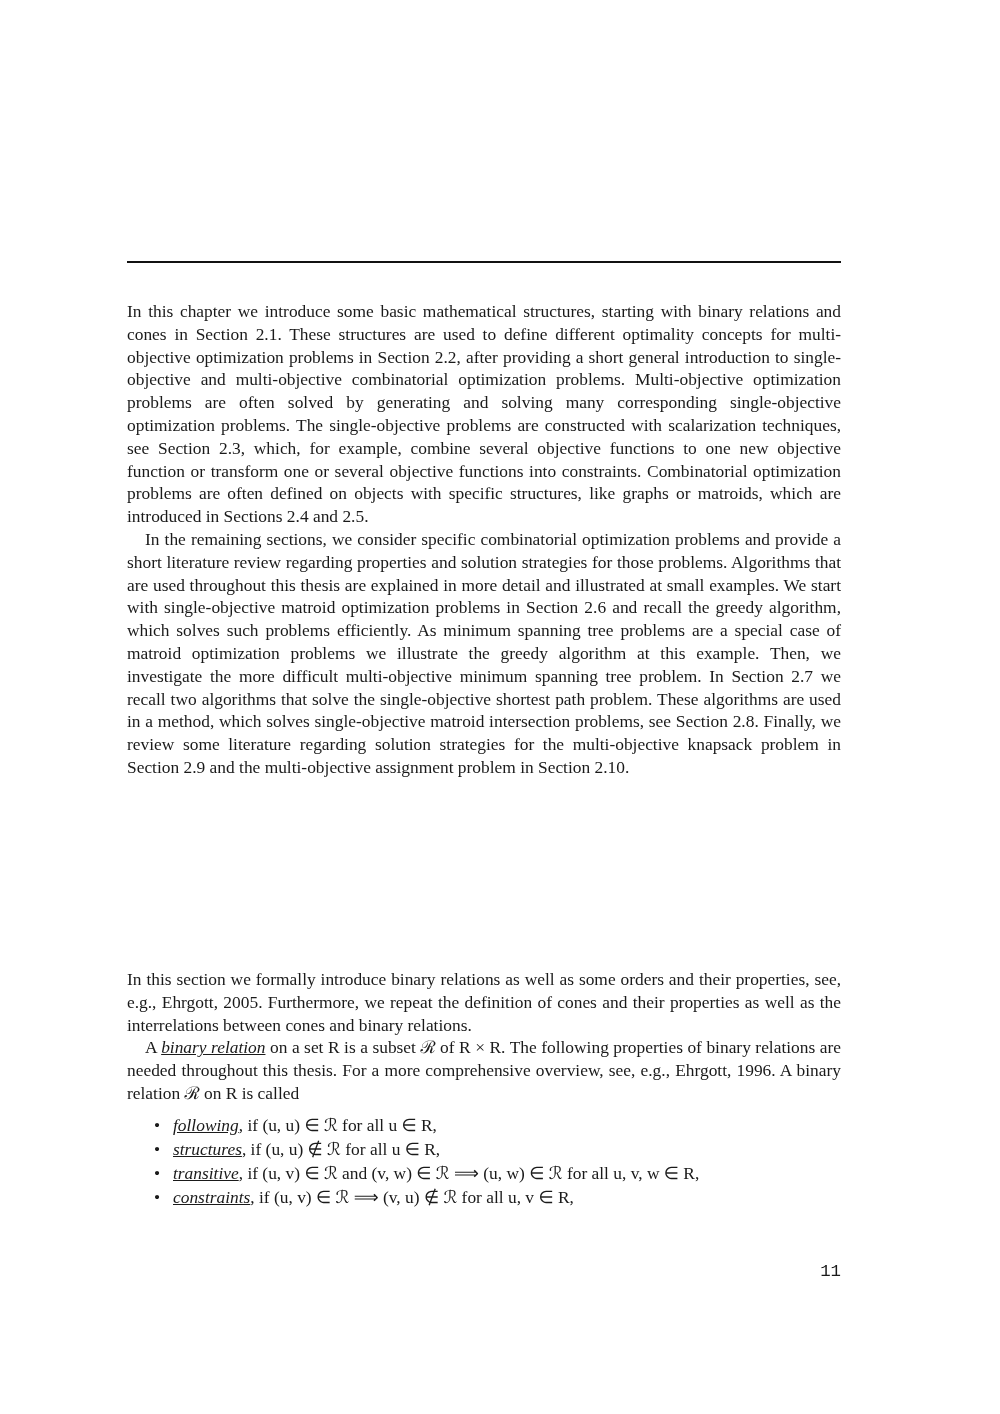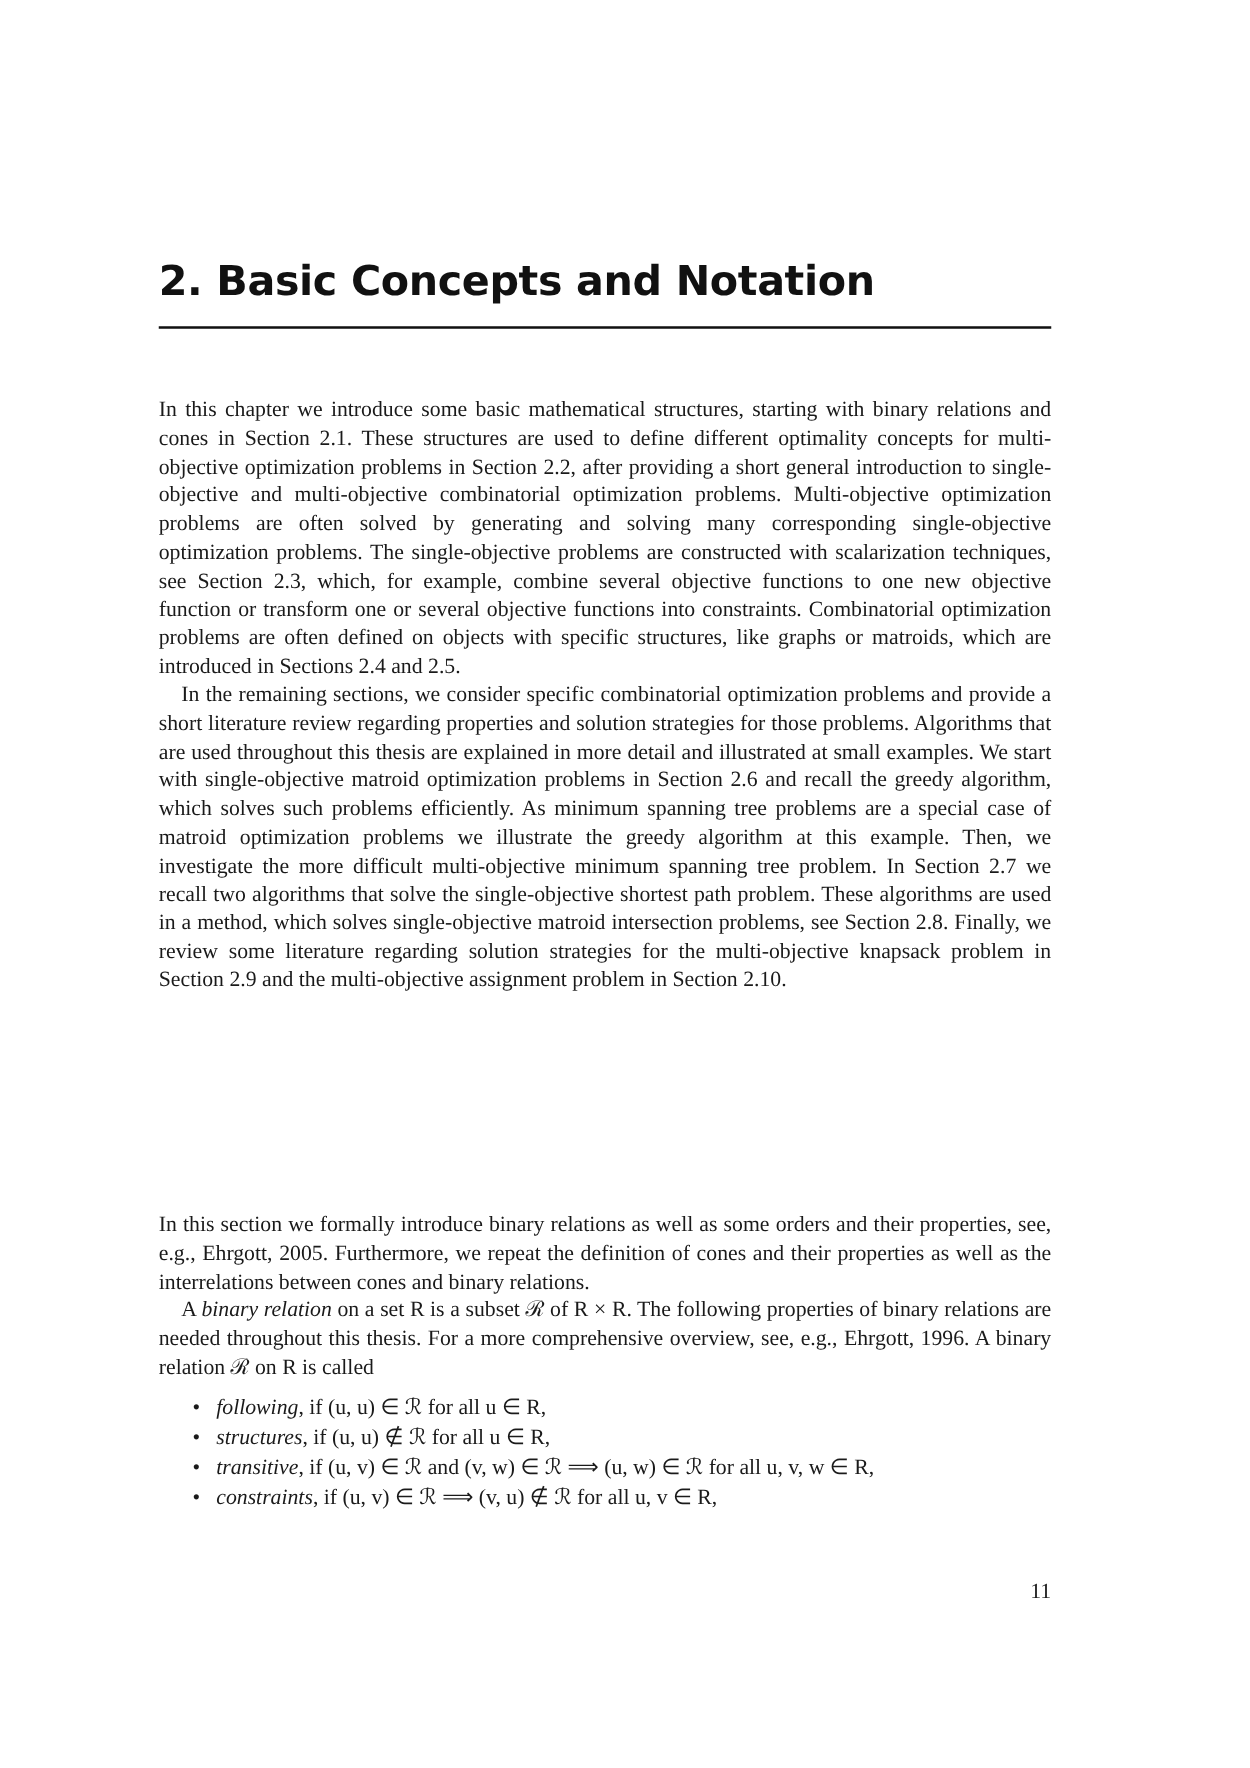--- a/index.html
+++ b/index.html
@@ -8,45 +8,44 @@
   .chapter-title {
     position: absolute; top: 205px; left: 0;
     font-family: "DejaVu Sans", sans-serif; font-weight: bold;
     font-size: 33px; letter-spacing: -0.3px; margin: 0; color: #111;
   }
   .chapter-rule { position: absolute; top: 261px; left: 0; width: 714px; height: 2px; background: #111; border: 0; margin: 0; }
   .body-text {
     font-family: "Liberation Serif", serif; font-size: 17.4px; line-height: 22.8px;
     text-align: justify; margin: 0; hyphens: manual;
   }
-  .intro { position: absolute; top: 316px; left: 0; width: 714px; }
+  .intro { position: absolute; top: 300px; left: 0; width: 714px; }
   .intro p + p { text-indent: 18px; }
   .section-title {
     position: absolute; top: 903px; left: 0; margin: 0;
     font-family: "DejaVu Sans", sans-serif; font-weight: bold; font-size: 20px; color: #111;
   }
   .section-body { position: absolute; top: 968px; left: 0; width: 714px; }
   .section-body p + p { text-indent: 18px; }
   .bullets { list-style: none; margin: 8px 0 0 0; padding: 0; }
   .bullets li {
     font-family: "Liberation Serif", serif; font-size: 17.4px; line-height: 24.2px;
     position: relative; padding-left: 46px;
   }
   .bullets li .bullet { position: absolute; left: 27px; top: 0; }
-  em { font-style: italic; }
+  em { font-style: italic; text-decoration: underline; }
   .page-number {
     position: absolute; top: 1262px; right: 0;
-    font-family: Liberation Serif, serif; font-size: 17.4px;
+    font-family: Liberation Mono, monospace; font-size: 17.4px;
   }
 </style>
 </head>
 <body>
 
 <div class="page">
-  <h1 class="chapter-title">2.  Basic Concepts and Notation</h1>
   <hr class="chapter-rule">
 
   <div class="intro">
     <p class="body-text">In this chapter we introduce some basic mathematical structures, starting with binary relations and cones in Section 2.1. These structures are used to define different optimality concepts for multi-objective optimization problems in Section 2.2, after providing a short general introduction to single-objective and multi-objective combinatorial optimization problems. Multi-objective optimization problems are often solved by generating and solving many corresponding single-objective optimization problems. The single-objective problems are constructed with scalarization techniques, see Section 2.3, which, for example, combine several objective functions to one new objective function or transform one or several objective functions into constraints. Combinatorial optimization problems are often defined on objects with specific structures, like graphs or matroids, which are introduced in Sections 2.4 and 2.5.</p>
     <p class="body-text">In the remaining sections, we consider specific combinatorial optimization problems and provide a short literature review regarding properties and solution strategies for those problems. Algorithms that are used throughout this thesis are explained in more detail and illustrated at small examples. We start with single-objective matroid optimization problems in Section 2.6 and recall the greedy algorithm, which solves such problems efficiently. As minimum spanning tree problems are a special case of matroid optimization problems we illustrate the greedy algorithm at this example. Then, we investigate the more difficult multi-objective minimum spanning tree problem. In Section 2.7 we recall two algorithms that solve the single-objective shortest path problem. These algorithms are used in a method, which solves single-objective matroid intersection problems, see Section 2.8. Finally, we review some literature regarding solution strategies for the multi-objective knapsack problem in Section 2.9 and the multi-objective assignment problem in Section 2.10.</p>
   </div>
 
 
   <div class="section-body">
     <p class="body-text">In this section we formally introduce binary relations as well as some orders and their properties, see, e.g., Ehrgott, 2005. Furthermore, we repeat the definition of cones and their properties as well as the interrelations between cones and binary relations.</p>

